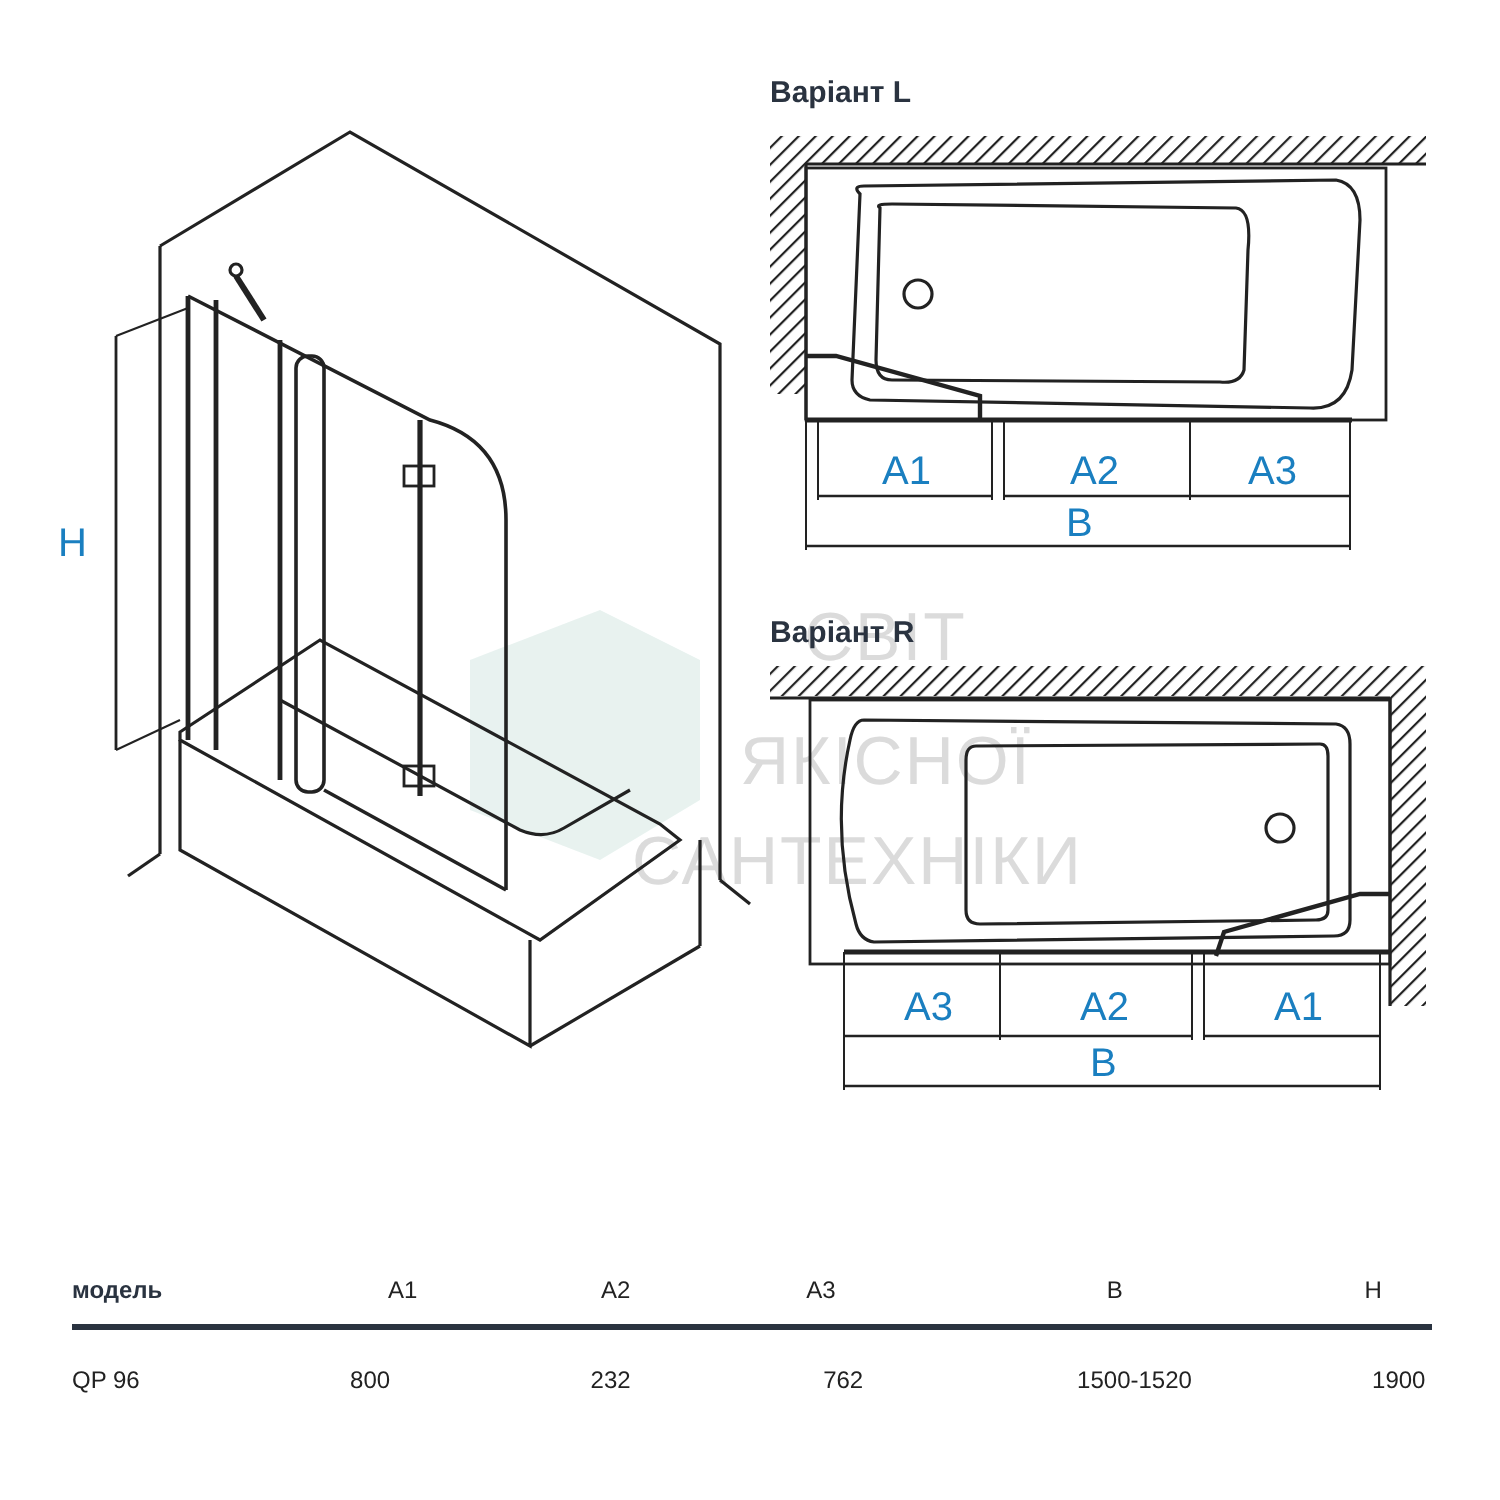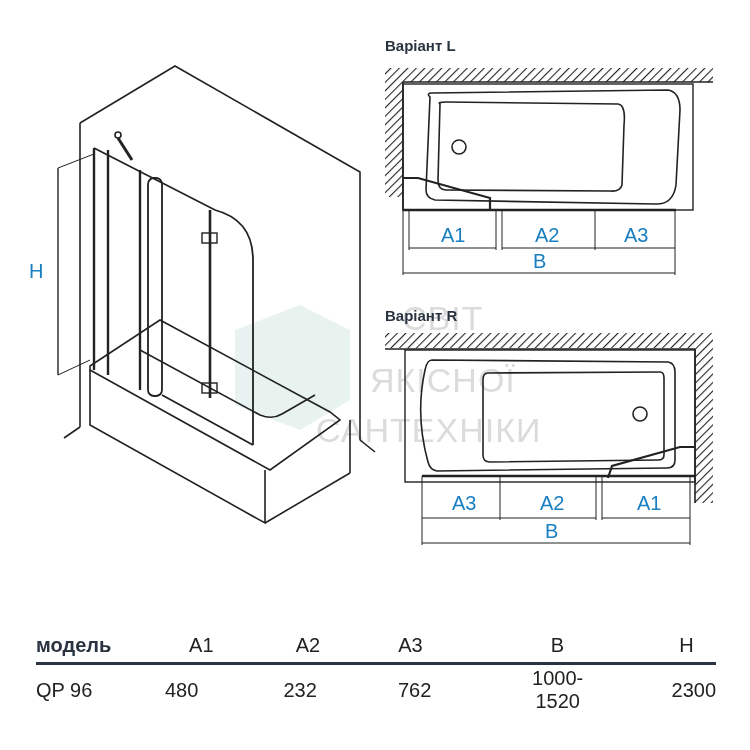--- a/index.html
+++ b/index.html
@@ -2,21 +2,21 @@
 <html><head>
 <meta charset="utf-8">
 <style>
   html,body{margin:0;padding:0;background:#fff;}
   body{width:750px;height:750px;position:relative;overflow:hidden;font-family:"Liberation Sans",sans-serif;}
   svg{position:absolute;left:0;top:0;}
   .ttl{font-family:"Liberation Sans",sans-serif;font-weight:bold;font-size:15px;fill:#2a3340;}
   .lbl{font-family:"Liberation Sans",sans-serif;font-size:20px;fill:#1a7fc0;}
   .wm{font-family:"Liberation Sans",sans-serif;font-size:34px;fill:#d8d8d8;letter-spacing:1px;}
   .tbl{position:absolute;left:36px;top:628px;width:680px;}
-  .row{display:flex;align-items:center;color:#222;font-size:20px;}
+  .row{display:flex;align-items:center;color:#222;font-size:12px;}
   .row span{display:block;text-align:center;}
   .hdr{height:34px;border-bottom:3px solid #2a3340;}
   .hdr span:first-child{font-weight:bold;color:#2a3340;}
   .dat{height:50px;gap:48px;}
   .c0{width:110px;text-align:left !important;}
   .c1{width:80px;margin-left:18px;}
   .c2{width:80px;margin-left:28px;}
   .c3{width:80px;margin-left:24px;}
   .c4{width:150px;margin-left:34px;}
   .c5{width:60px;margin-left:26px;}
@@ -132,19 +132,19 @@
   <div class="row hdr">
     <span class="c0">модель</span>
     <span class="c1">A1</span>
     <span class="c2">A2</span>
     <span class="c3">A3</span>
     <span class="c4">B</span>
     <span class="c5">H</span>
   </div>
   <div class="row dat">
     <span class="c0">QP 96</span>
-    <span class="c1">480</span>
+    <span class="c1">800</span>
     <span class="c2">232</span>
     <span class="c3">762</span>
-    <span class="c4">1000-1520</span>
-    <span class="c5">2300</span>
+    <span class="c4">1500-1520</span>
+    <span class="c5">1900</span>
   </div>
 </div>
 
 </body></html>

